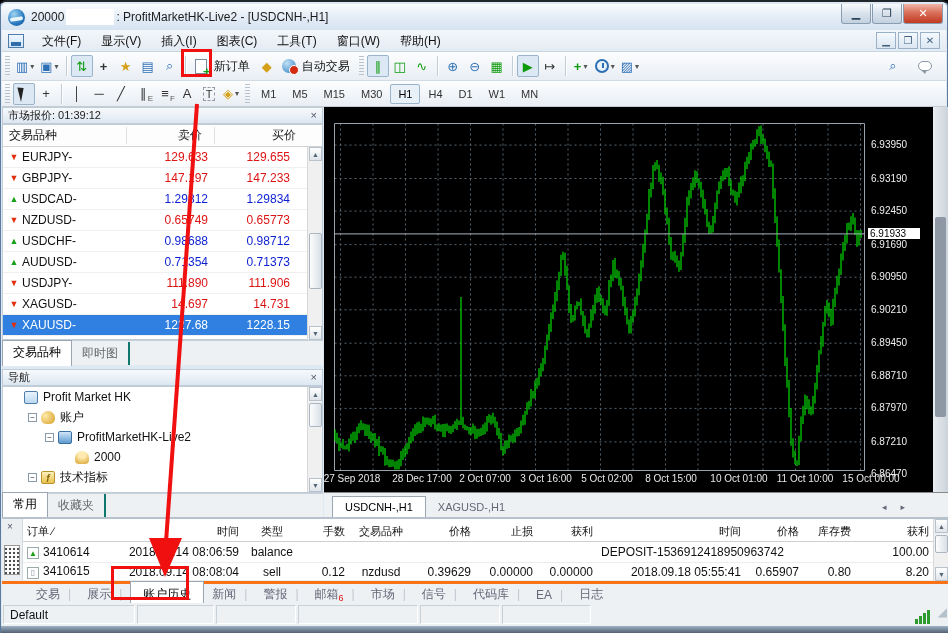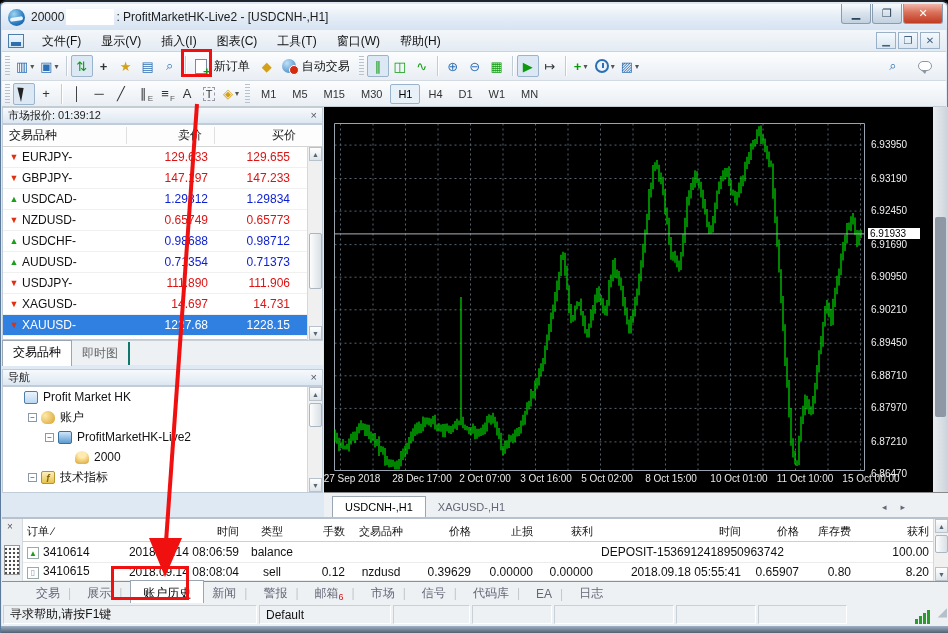--- a/index.html
+++ b/index.html
@@ -91,21 +91,21 @@
   #terminal{position:absolute;left:1px;top:515px;width:946px;height:86px;background:#fff;border-top:2px solid #b8c2cc;}
   #term-strip{position:absolute;left:0;top:0;width:21px;height:86px;background:#eceff2;border-right:1px solid #d4dadf;}
   #term-strip .tx{position:absolute;left:5px;top:2px;font-size:10px;color:#556;}
   #term-qr{position:absolute;left:2px;top:26px;width:16px;height:30px;background:repeating-linear-gradient(0deg,#2a2a2a 0 2px,#f8f8f8 2px 4px),repeating-linear-gradient(90deg,#2a2a2a 0 2px,#f8f8f8 2px 4px);background-blend-mode:screen;border:1px solid #999;}
   #term-head{position:absolute;left:21px;top:3px;width:911px;height:20px;display:flex;font-size:11px;color:#111;border-bottom:1px solid #cfcfcf;align-items:center;}
   .th{padding:0 4px;white-space:nowrap;overflow:hidden;}
   .term-row{position:absolute;left:21px;width:911px;height:21px;display:flex;font-size:12px;color:#111;align-items:center;border-bottom:1px solid #ececec;}
   .td{padding:0 4px;white-space:nowrap;overflow:visible;}
   .ord-ico{width:12px;height:12px;border:1px solid #9aa;display:inline-flex;align-items:center;justify-content:center;font-size:8px;margin-right:4px;background:#fff;}
   #term-scroll{position:absolute;right:0;top:0;width:15px;height:62px;background:#f0f0f0;border-left:1px solid #d8d8d8;}
-  #term-tabs{position:absolute;left:0;top:62px;width:946px;height:24px;background:#eef1f4;border-top:1px solid #f97316;display:flex;align-items:center;font-size:12px;padding-left:26px;}
+  #term-tabs{position:absolute;left:0;top:62px;width:946px;height:24px;background:#eef1f4;border-top:3px solid #f97316;display:flex;align-items:center;font-size:12px;padding-left:26px;}
   .ttab{color:#667;padding:3px 8px;position:relative;white-space:nowrap;}
   .ttab .tdiv{color:#c0c6cc;margin-left:8px;}
   .ttab.active{background:#fff;border:1px solid #9aa6b2;color:#000;padding:4px 12px;}
   .badge6{color:#dc1414;font-size:9px;vertical-align:sub;}
   
   #statusbar{position:absolute;left:1px;top:601px;width:946px;height:23px;background:#eef1f4;display:flex;align-items:stretch;padding:2px 1px;}
   .scell{border:1px solid #c8d0d8;border-right-color:#fff;border-bottom-color:#fff;margin-right:2px;font-size:12px;color:#111;display:flex;align-items:center;padding:0 6px;white-space:nowrap;overflow:hidden;}
   #conn-bars{display:flex;align-items:flex-end;gap:1px;margin-left:auto;}
   #conn-bars i{display:block;width:3px;background:#2d9a2d;}
   #grip-corner{color:#b4c0ca;font-size:12px;margin-left:8px;}
@@ -389,20 +389,24 @@
           <span class="toggle">−</span>
           <span class="nico f">f</span>
           <span>技术指标</span>
         </div>
       </div>
   <div class="vscroll" style="left:306px;top:385px;height:105px;">
     <span class="sb-btn" style="top:0;">▲</span>
     <span class="sb-thumb" style="top:16px;height:24px;"></span>
     <span class="sb-btn" style="bottom:0;">▼</span>
   </div>
+  <div class="ptabs" style="left:1px;top:491px;width:321px;height:24px;" id="nav-tabs">
+        <span class="ptab active">常用</span>
+        <span class="ptab">收藏夹</span>
+      </div>
 
   <div id="chart-area">
     <svg id="plot-svg" width="537" height="350">
           <path d="M1.5 23.1H531.5M1.5 56.5H531.5M1.5 89.1H531.5M1.5 122.6H531.5M1.5 155.2H531.5M1.5 187.8H531.5M1.5 221.2H531.5M1.5 253.8H531.5M1.5 286.4H531.5M1.5 319.9H531.5M1.5 352.5H531.5M7.5 1.5V348.5M40.0 1.5V348.5M72.5 1.5V348.5M105.0 1.5V348.5M137.5 1.5V348.5M170.0 1.5V348.5M202.5 1.5V348.5M235.0 1.5V348.5M267.5 1.5V348.5M300.0 1.5V348.5M332.5 1.5V348.5M365.0 1.5V348.5M397.5 1.5V348.5M430.0 1.5V348.5M462.5 1.5V348.5M495.0 1.5V348.5M527.5 1.5V348.5" stroke="#546470" stroke-width="1" fill="none" stroke-dasharray="2 3"></path>
           <path d="M1.5 1.5H531.5V348.5H1.5Z" stroke="#9aa4ae" stroke-width="1" fill="none"></path>
           <path d="M2.0 307.6V319.2M4.0 310.8V321.7M6.0 315.8V329.2M8.0 320.5V326.1M10.0 317.1V327.3M12.0 323.4V327.6M14.0 321.8V327.6M16.0 316.6V329.4M18.0 311.8V322.5M20.0 309.7V318.8M22.0 309.6V321.0M24.0 304.7V318.0M26.0 301.2V311.3M28.0 298.2V308.3M30.0 301.3V307.9M32.0 301.7V314.0M34.0 302.5V314.1M36.0 302.7V317.1M38.0 309.6V320.7M40.0 311.6V318.7M42.0 311.1V325.4M44.0 317.1V323.9M46.0 314.3V334.1M48.0 324.0V330.1M50.0 324.5V332.8M52.0 326.0V343.8M54.0 334.0V342.9M56.0 337.2V345.3M58.0 337.5V345.0M60.0 337.7V344.7M62.0 339.6V347.4M64.0 338.6V347.6M66.0 337.1V347.6M68.0 329.1V344.2M70.0 326.5V338.1M72.0 323.8V335.2M74.0 320.7V332.3M76.0 315.1V326.9M78.0 309.5V321.4M80.0 306.3V319.3M82.0 302.2V314.1M84.0 300.5V312.5M86.0 299.5V311.2M88.0 301.7V311.0M90.0 294.6V309.3M92.0 295.6V304.9M94.0 295.6V302.5M96.0 295.7V303.6M98.0 296.4V304.9M100.0 293.9V302.3M102.0 292.8V307.4M104.0 302.5V309.2M106.0 301.3V309.2M108.0 302.4V309.7M110.0 301.9V315.0M112.0 301.7V315.3M114.0 301.4V309.2M116.0 303.6V311.0M118.0 303.9V312.0M120.0 302.2V310.2M122.0 299.0V306.7M124.0 296.7V308.0M126.0 298.4V303.0M128.0 175.0V303.1M130.0 294.8V306.2M132.0 302.4V308.1M134.0 304.0V308.6M136.0 305.1V312.3M138.0 304.9V313.3M140.0 301.6V311.7M142.0 304.1V317.3M144.0 306.7V316.7M146.0 306.8V314.7M148.0 305.8V314.0M150.0 302.5V313.1M152.0 300.6V312.2M154.0 293.9V309.4M156.0 292.3V300.7M158.0 293.3V302.8M160.0 290.7V301.4M162.0 294.8V305.5M164.0 299.4V313.4M166.0 306.1V317.1M168.0 310.8V328.2M170.0 324.1V333.6M172.0 318.6V331.7M174.0 318.2V326.8M176.0 312.5V326.1M178.0 313.3V319.4M180.0 311.6V321.2M182.0 307.5V320.2M184.0 305.9V314.4M186.0 304.9V313.9M188.0 298.6V311.6M190.0 292.7V303.6M192.0 288.8V302.8M194.0 280.3V292.7M196.0 278.7V287.4M198.0 267.1V284.6M200.0 268.9V276.6M202.0 258.5V276.8M204.0 255.8V266.8M206.0 246.3V263.4M208.0 241.2V254.5M210.0 236.0V249.3M212.0 223.4V242.2M214.0 212.5V227.9M216.0 202.0V218.5M218.0 190.4V210.0M220.0 182.4V197.0M222.0 170.0V189.8M224.0 158.6V179.3M226.0 149.7V167.9M228.0 132.7V154.0M230.0 129.7V138.0M232.0 130.8V153.8M234.0 143.7V167.7M236.0 163.3V190.9M238.0 181.9V200.9M240.0 193.0V199.7M242.0 183.6V198.5M244.0 179.2V187.3M246.0 180.0V183.9M248.0 176.6V193.3M250.0 189.0V203.9M252.0 193.5V211.4M254.0 207.1V215.4M256.0 201.5V215.6M258.0 187.8V205.8M260.0 183.1V198.4M262.0 172.5V191.7M264.0 166.0V180.7M266.0 164.2V180.1M268.0 172.9V182.7M270.0 176.2V191.2M272.0 183.5V193.3M274.0 178.1V193.7M276.0 157.9V183.8M278.0 152.6V165.2M280.0 137.9V159.2M282.0 136.0V155.4M284.0 147.5V156.5M286.0 148.9V163.8M288.0 156.1V168.2M290.0 163.7V184.2M292.0 175.1V193.3M294.0 185.6V202.4M296.0 197.6V211.5M298.0 194.0V211.6M300.0 187.7V200.8M302.0 174.7V194.4M304.0 166.5V183.5M306.0 151.5V173.3M308.0 138.2V159.2M310.0 121.8V145.4M312.0 107.5V130.7M314.0 91.7V112.2M316.0 66.9V98.1M318.0 60.5V75.4M320.0 42.9V66.9M322.0 40.2V49.0M324.0 38.0V47.2M326.0 42.7V59.7M328.0 50.6V62.2M330.0 54.7V73.3M332.0 67.2V92.2M334.0 85.5V102.6M336.0 95.7V122.7M338.0 114.9V137.7M340.0 129.8V138.8M342.0 128.7V140.7M344.0 133.6V145.2M346.0 138.5V149.8M348.0 130.0V147.9M350.0 111.9V134.5M352.0 95.8V120.9M354.0 74.7V105.1M356.0 68.3V83.6M358.0 60.9V76.4M360.0 55.3V68.0M362.0 48.2V65.6M364.0 49.3V61.1M366.0 56.4V66.5M368.0 59.8V75.6M370.0 67.8V86.4M372.0 77.1V92.4M374.0 87.1V104.9M376.0 99.7V111.9M378.0 103.2V111.5M380.0 94.1V110.6M382.0 80.4V101.3M384.0 68.4V87.1M386.0 59.6V71.9M388.0 54.1V66.9M390.0 48.3V59.3M392.0 46.1V57.5M394.0 46.0V55.0M396.0 44.3V64.0M398.0 57.8V72.8M400.0 67.5V73.8M402.0 68.8V80.7M404.0 69.7V83.5M406.0 60.4V75.6M408.0 54.2V71.2M410.0 53.2V64.2M412.0 39.7V59.3M414.0 34.7V47.0M416.0 29.9V42.0M418.0 21.3V37.9M420.0 18.1V27.4M422.0 17.0V24.8M424.0 7.3V21.9M426.0 4.2V14.2M428.0 3.4V22.0M430.0 12.4V21.8M432.0 16.4V30.2M434.0 23.7V37.0M436.0 29.5V45.0M438.0 38.4V44.8M440.0 41.4V76.8M442.0 66.3V101.1M444.0 94.5V124.7M446.0 117.4V150.6M448.0 147.3V180.9M450.0 173.9V209.1M452.0 202.3V244.0M454.0 235.5V265.7M456.0 258.1V295.3M458.0 285.9V323.7M460.0 316.3V335.5M462.0 328.8V342.3M464.0 338.2V344.1M466.0 313.7V343.0M468.0 294.4V319.2M470.0 283.7V302.1M472.0 272.4V293.2M474.0 273.8V287.3M476.0 277.3V292.1M478.0 284.2V293.2M480.0 273.9V292.2M482.0 260.8V281.6M484.0 243.1V267.5M486.0 228.3V250.4M488.0 214.1V232.3M490.0 199.9V224.7M492.0 184.1V204.5M494.0 177.9V191.5M496.0 180.4V195.3M498.0 186.8V203.9M500.0 176.8V202.9M502.0 165.7V184.9M504.0 153.7V172.3M506.0 146.6V163.4M508.0 131.4V153.0M510.0 119.9V138.6M512.0 112.7V128.9M514.0 101.1V121.4M516.0 100.4V108.3M518.0 94.2V108.9M520.0 91.0V102.6M522.0 95.6V113.0M524.0 108.1V124.9M526.0 108.2V123.5M528.0 107.9V116.1" stroke="#00dc00" stroke-width="1.2" fill="none"></path>
           <path d="M1.5 111.9H531.5" stroke="#aab4bc" stroke-width="1" fill="none"></path>
         </svg>
     <div id="price-axis">
           <div class="plabel" style="top: 32px;">6.93950</div>
@@ -505,21 +509,20 @@
           <span class="ttab">邮箱<span class="badge6">6</span><span class="tdiv">|</span></span>
           <span class="ttab">市场<span class="tdiv">|</span></span>
           <span class="ttab">信号<span class="tdiv">|</span></span>
           <span class="ttab">代码库<span class="tdiv">|</span></span>
           <span class="ttab">EA<span class="tdiv">|</span></span>
           <span class="ttab">日志</span>
         </div>
   </div>
 
   <div id="statusbar">
-    <span class="scell" style="width:254px;">寻求帮助,请按F1键</span>
     <span class="scell" style="width:132px;">Default</span>
     <span class="scell" style="width:77px;"></span>
     <span class="scell" style="width:80px;"></span>
     <span class="scell" style="width:120px;"></span>
     <span class="scell" style="width:80px;"></span>
     <span class="scell" style="width:89px;"></span>
     <span id="conn-bars">
       <i style="height:5px;"></i>
           <i style="height:8px;"></i>
           <i style="height:11px;"></i>

